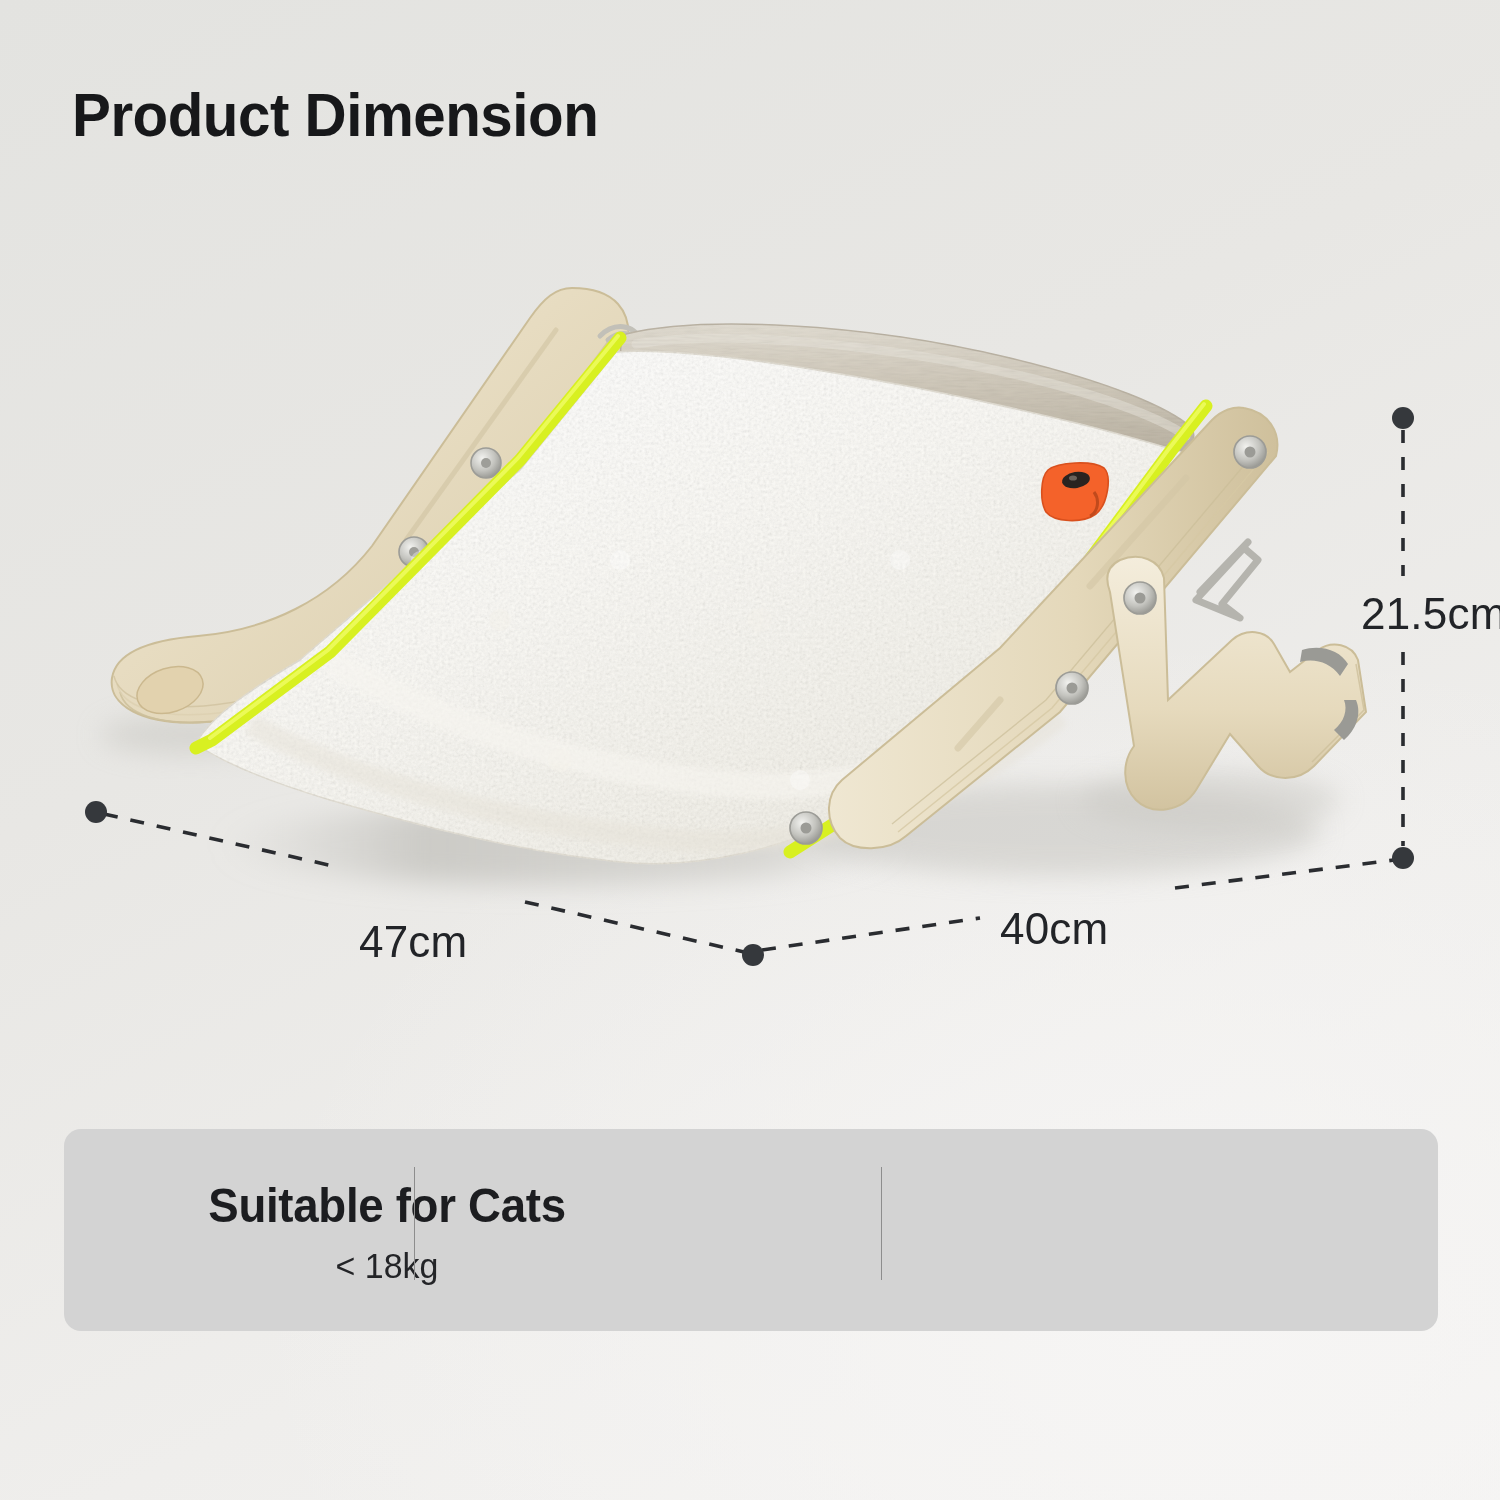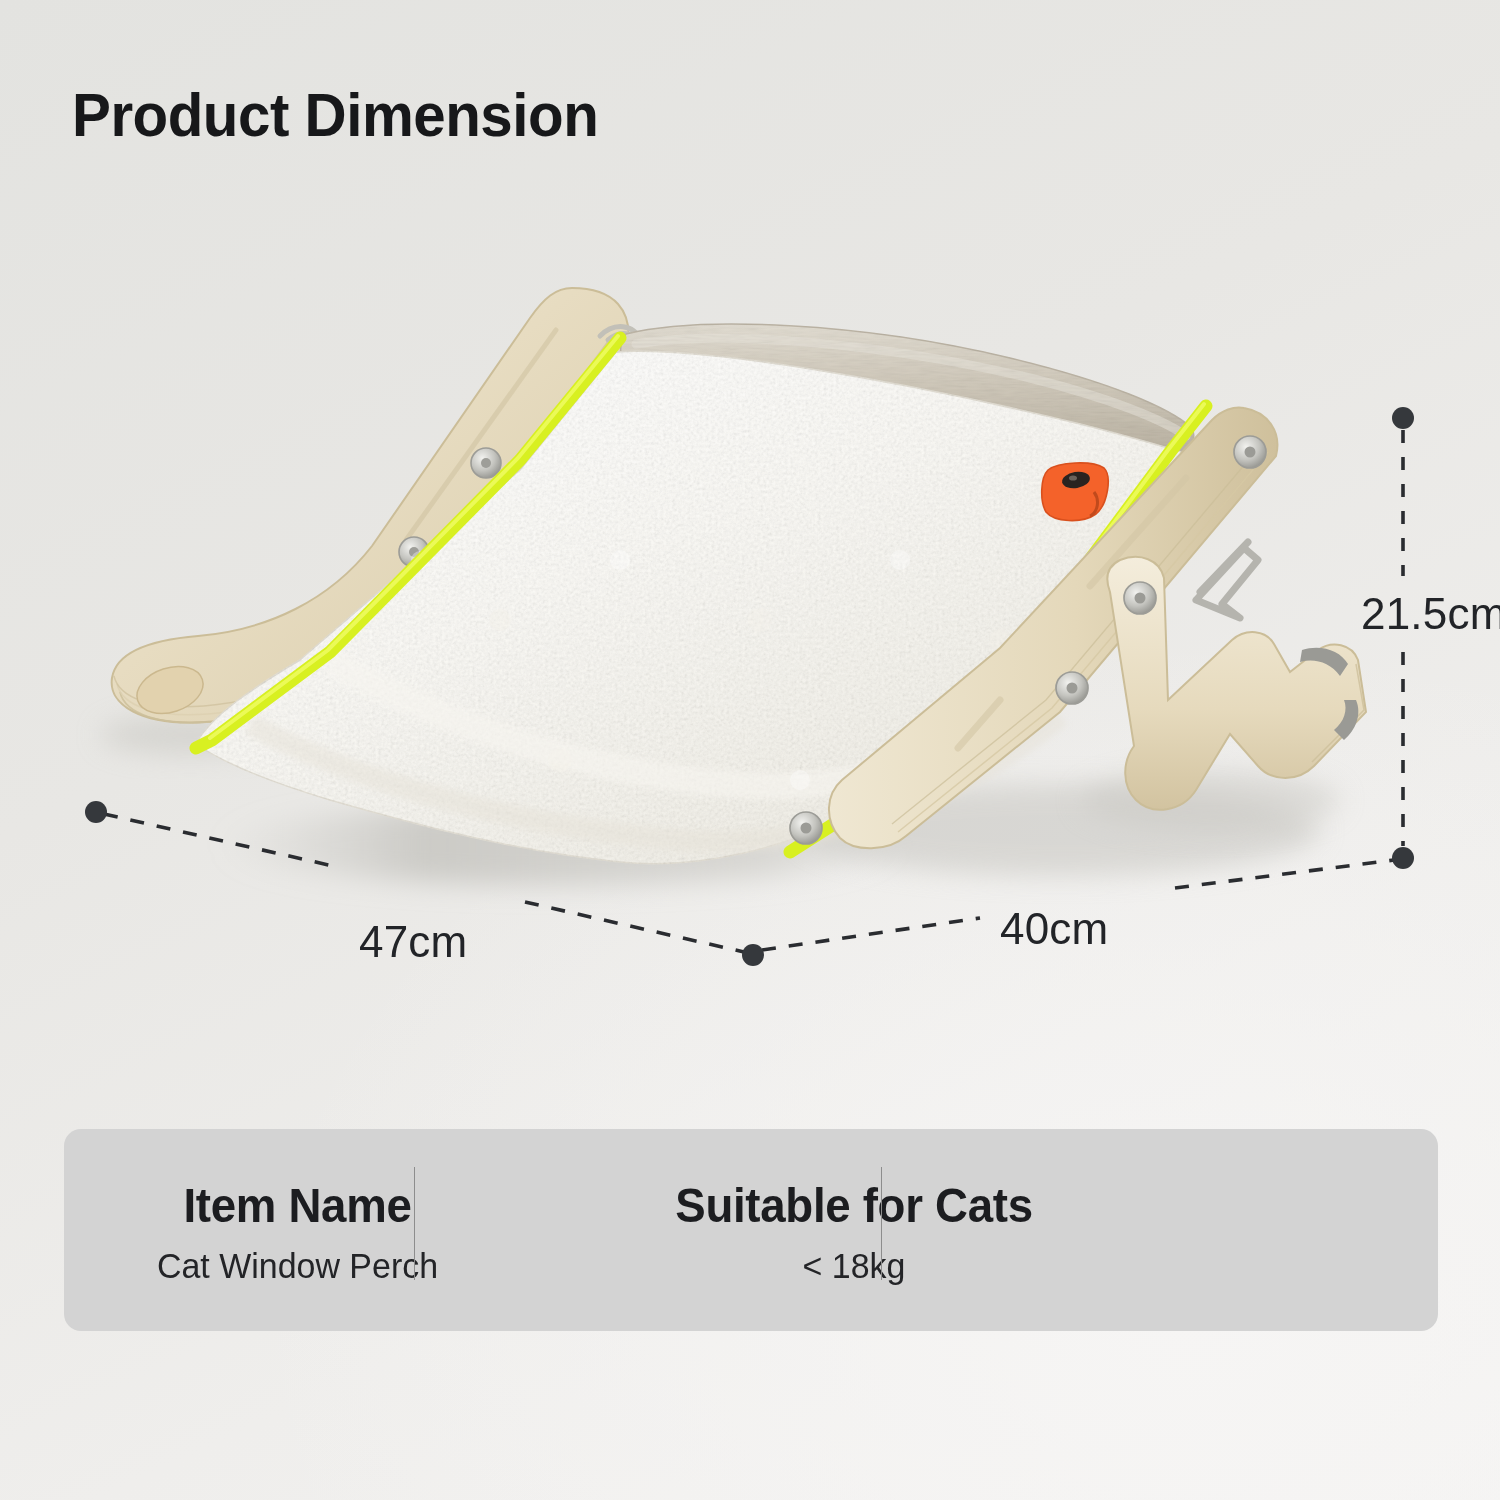--- a/index.html
+++ b/index.html
@@ -318,24 +318,20 @@
       <circle cx="1403" cy="418" r="11"></circle>
     </g>
   </svg>
 
   <div class="dimlabel" id="lbl-47">47cm</div>
   <div class="dimlabel" id="lbl-40">40cm</div>
   <div class="dimlabel" id="lbl-215">21.5cm</div>
 
   <div class="panel">
     <div class="panel-inner">
-      <div class="spec spec-2">
-        <div class="spec-title">Item Name</div>
-        <div class="spec-value">Cat Window Perch</div>
-      </div>
       <div class="spec spec-3">
         <div class="spec-title">Suitable for Cats</div>
         <div class="spec-value">&lt;  18kg</div>
       </div>
     </div>
     <div class="divider" id="div-1"></div>
     <div class="divider" id="div-2"></div>
   </div>
 
 </div>

